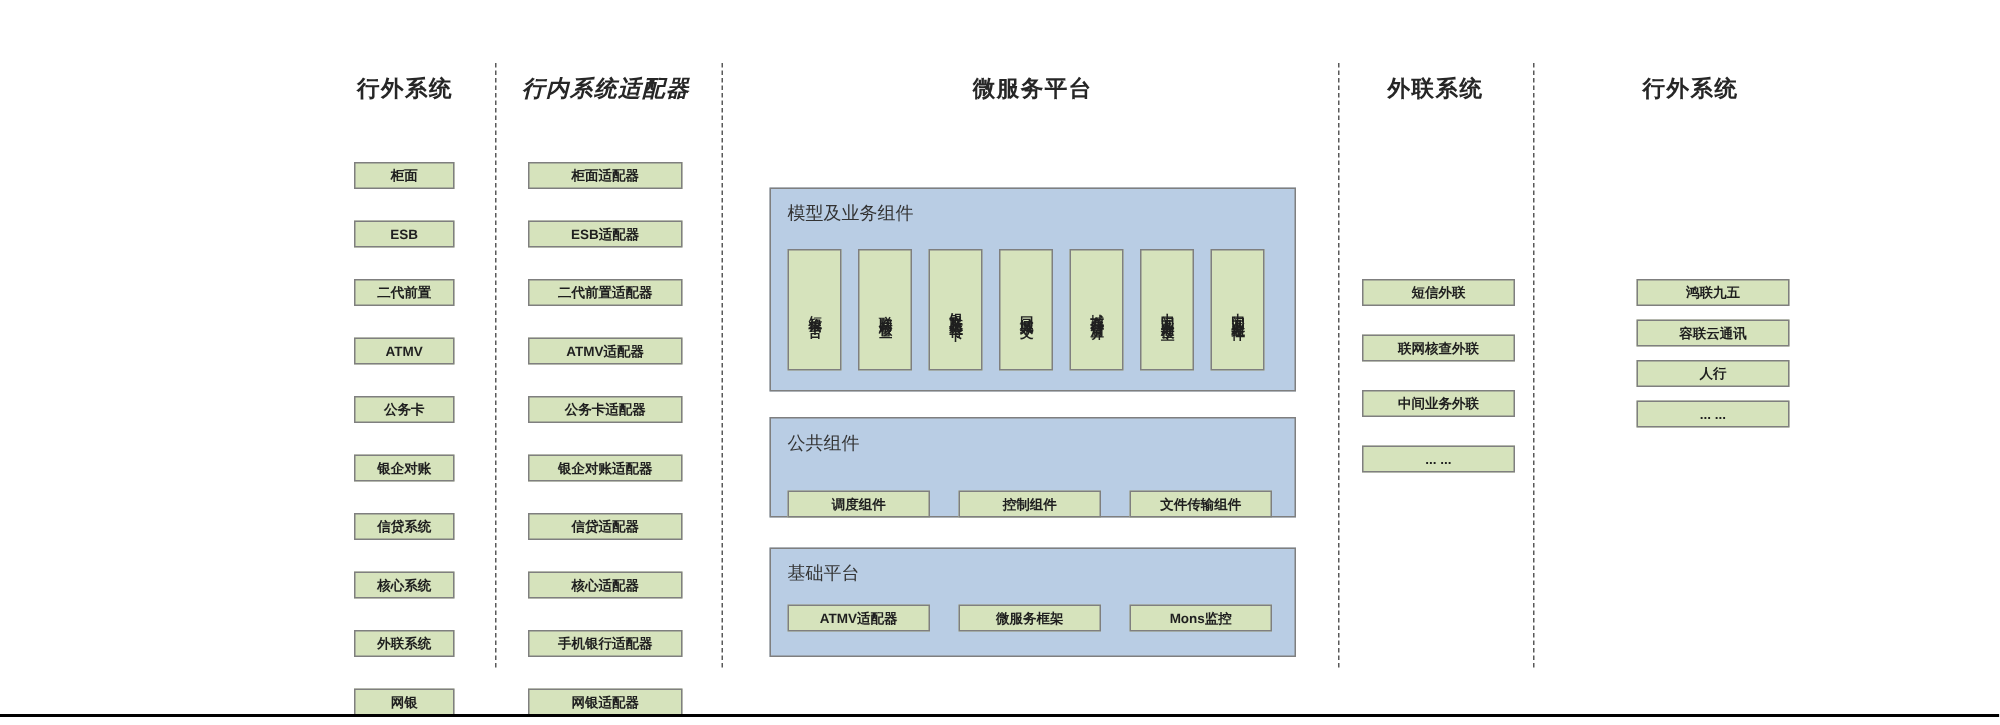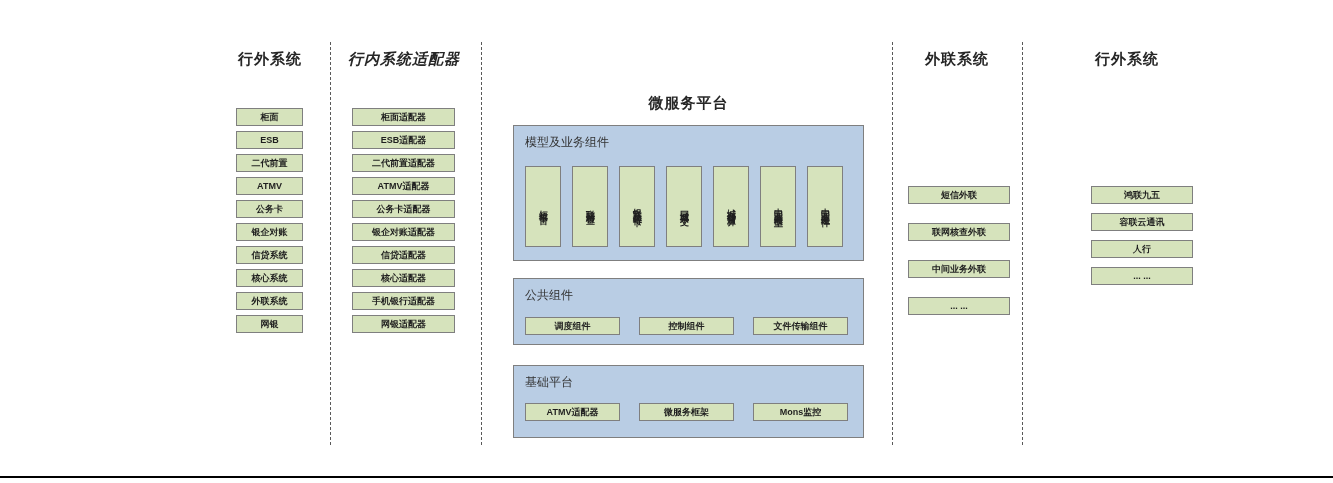--- a/index.html
+++ b/index.html
@@ -5,21 +5,21 @@
   html,body { margin:0; padding:0; background:#fff; }
   .canvas {
     position:relative; width:1333px; height:483px; background:#ffffff;
     font-family:"Liberation Sans", sans-serif; overflow:hidden;
   }
   .vsep { position:absolute; top:42px; height:403px; width:0; border-left:1px dashed #595959; }
   .col-header {
     position:absolute; top:50px; font-weight:bold; font-size:15px;
     color:#262626; text-align:center; letter-spacing:1px;
   }
-  .stack { position:absolute; display:flex; flex-direction:column; gap:5px; }
+  .stack { position:absolute; display:flex; flex-direction:column; gap:21px; }
   .gbox {
     background:#d6e3bc; border:1px solid #7f7f7f; box-sizing:border-box;
     color:#1f1f1f; font-weight:bold; font-size:9px;
     display:flex; align-items:center; justify-content:center; text-align:center;
   }
   .stack .gbox { height:18px; width:100%; }
   .panel {
     position:absolute; left:513px; width:351px; background:#b9cde4;
     border:1px solid #7f7f7f; box-sizing:border-box;margin-top:28px;
   }
@@ -38,21 +38,21 @@
 
 <div class="canvas">
 
   <div class="vsep" style="left:330px;"></div>
   <div class="vsep" style="left:481px;"></div>
   <div class="vsep" style="left:892px;"></div>
   <div class="vsep" style="left:1022px;"></div>
 
   <div class="col-header" style="left:220px; width:100px;">行外系统</div>
   <div class="col-header" style="left:339px; width:130px;font-style:italic;">行内系统适配器</div>
-  <div class="col-header" style="left:513px; width:351px;margin-top:44px;">微服务平台</div>
+  <div class="col-header" style="left:513px; width:351px;">微服务平台</div>
   <div class="col-header" style="left:907px; width:100px;">外联系统</div>
   <div class="col-header" style="left:1077px; width:100px;">行外系统</div>
 
   <div class="stack" style="left:236px; top:108px; width:67px;">
     <div class="gbox">柜面</div>
     <div class="gbox">ESB</div>
     <div class="gbox">二代前置</div>
     <div class="gbox">ATMV</div>
     <div class="gbox">公务卡</div>
     <div class="gbox">银企对账</div>
@@ -83,21 +83,21 @@
       <div class="gbox vbox">银联及银行卡</div>
       <div class="gbox vbox">同城票交</div>
       <div class="gbox vbox">城商行清算</div>
       <div class="gbox vbox">中间业务模型</div>
       <div class="gbox vbox">中间业务组件</div>
     </div>
   </div>
 
   <div class="panel" style="top:250px; height:67px;">
     <div class="panel-title">公共组件</div>
-    <div class="hrow" style="top:38px;">
+    <div class="hrow" style="top:48px;">
       <div class="gbox">调度组件</div>
       <div class="gbox">控制组件</div>
       <div class="gbox">文件传输组件</div>
     </div>
   </div>
 
   <div class="panel" style="top:337px; height:73px;">
     <div class="panel-title">基础平台</div>
     <div class="hrow" style="top:37px;">
       <div class="gbox">ATMV适配器</div>

